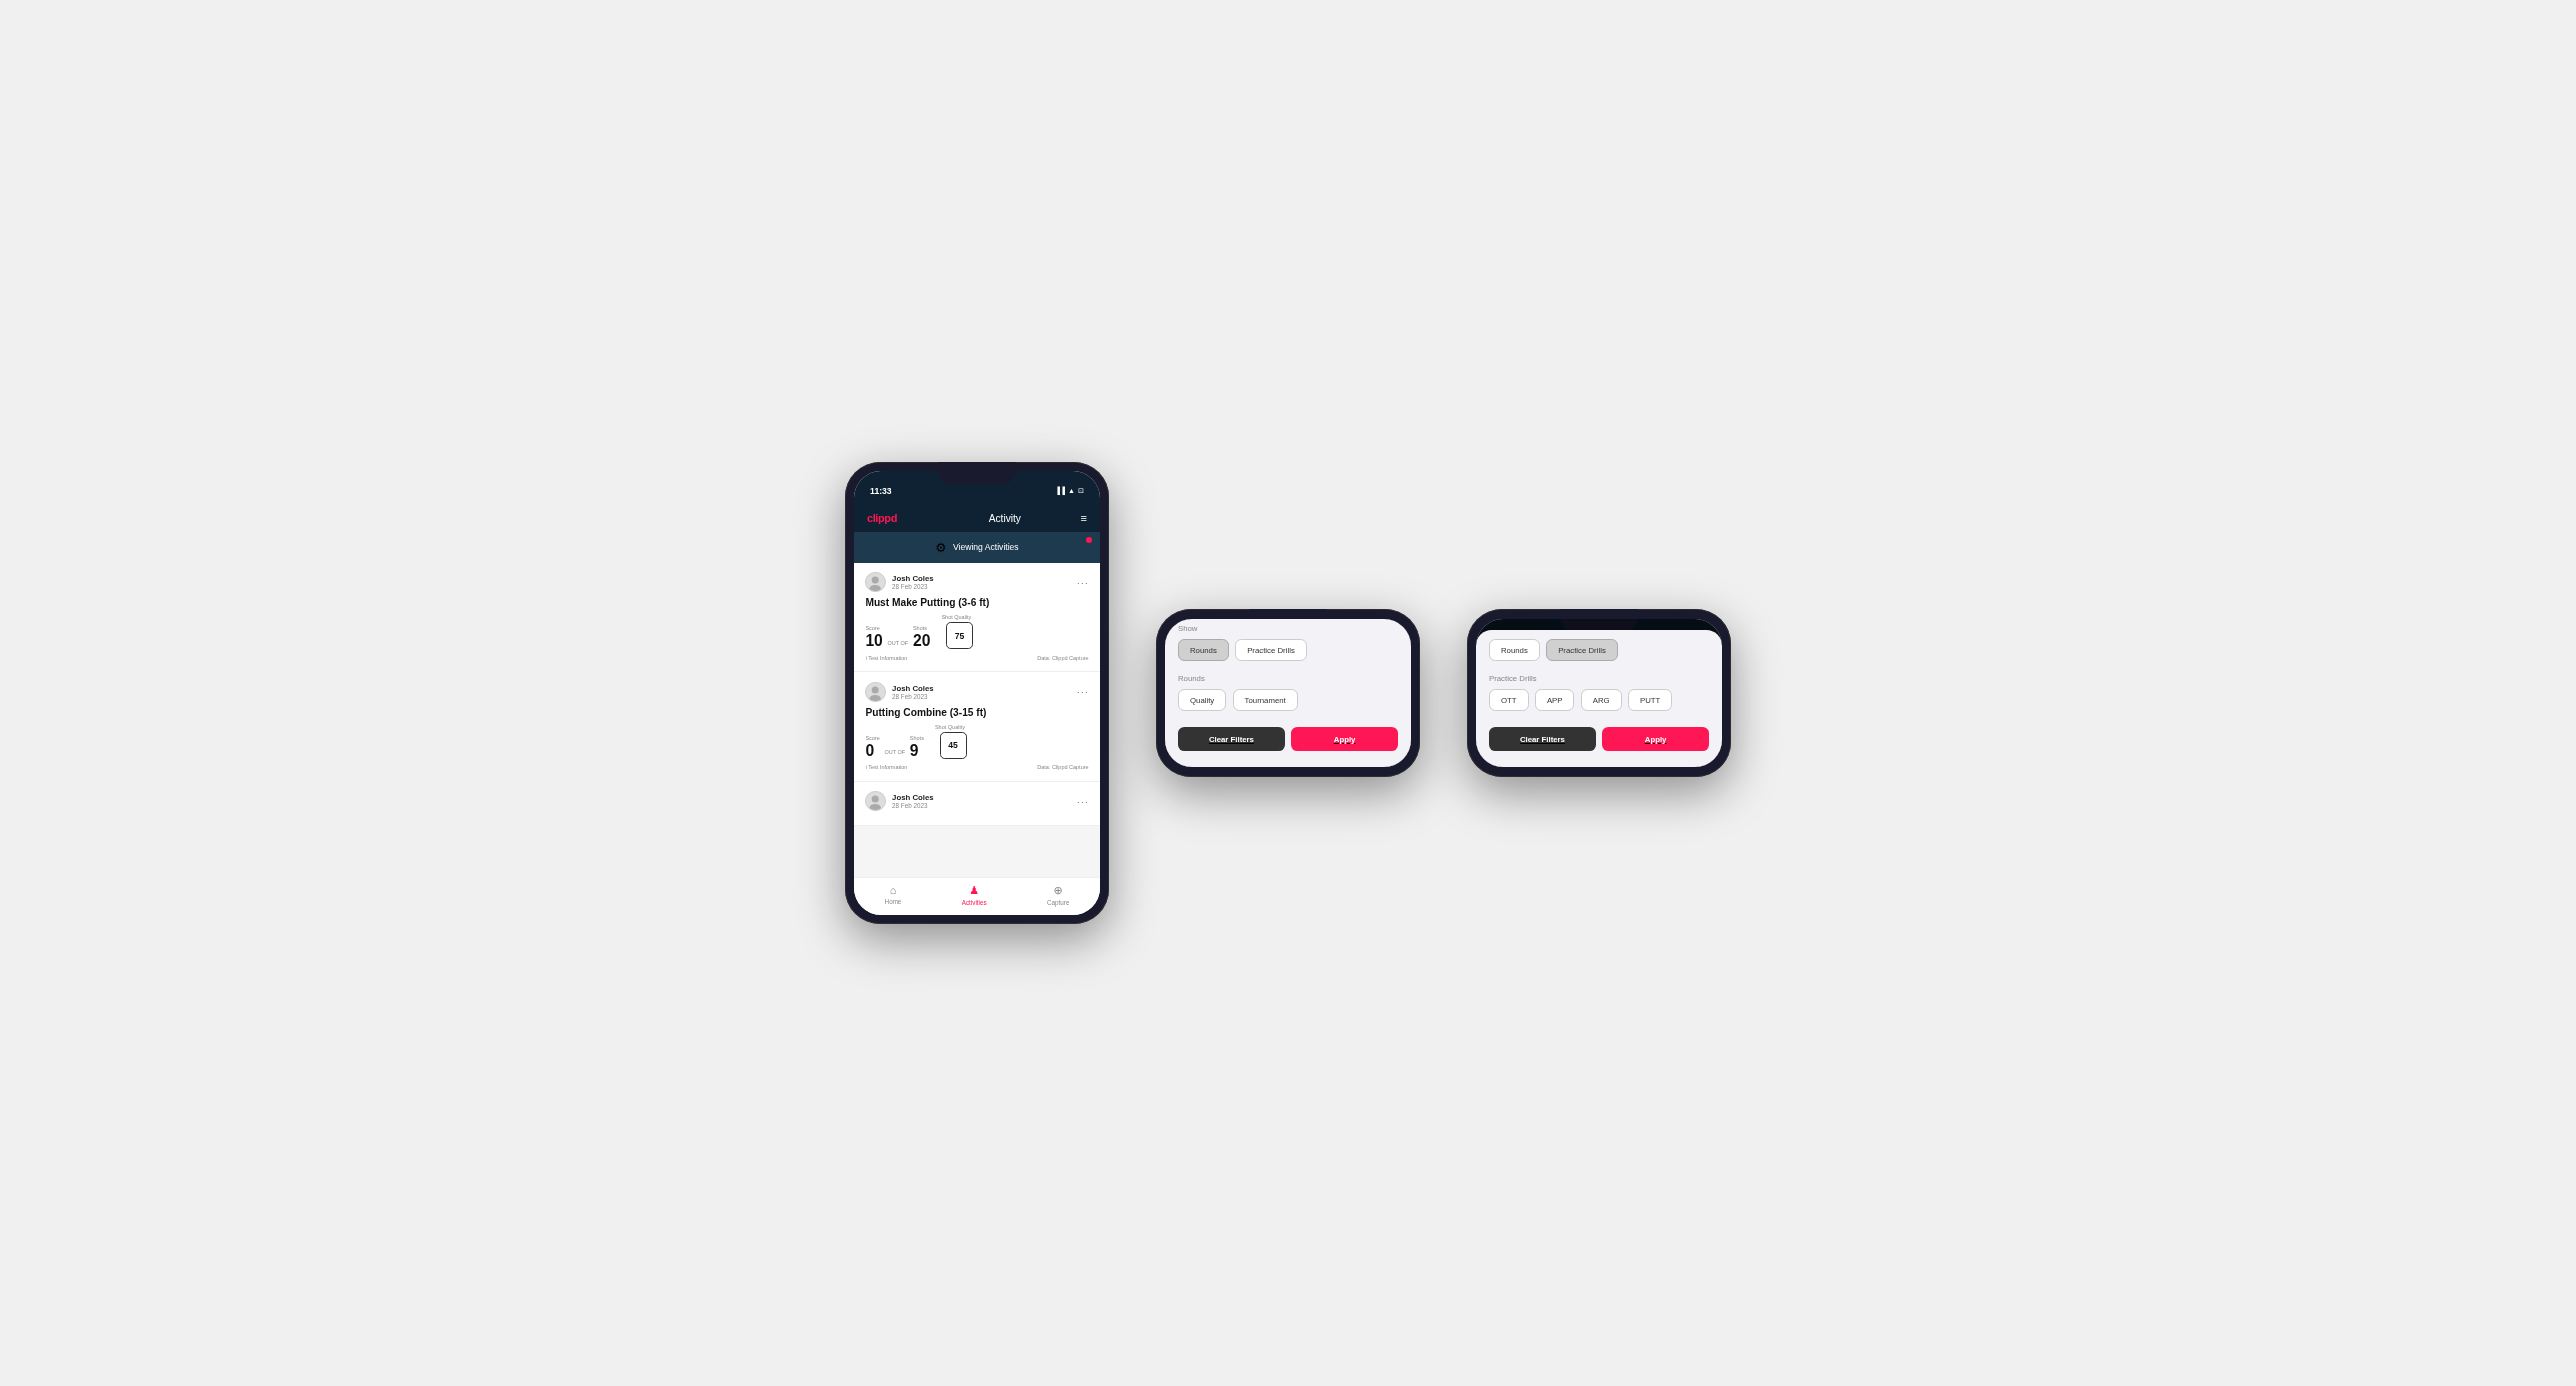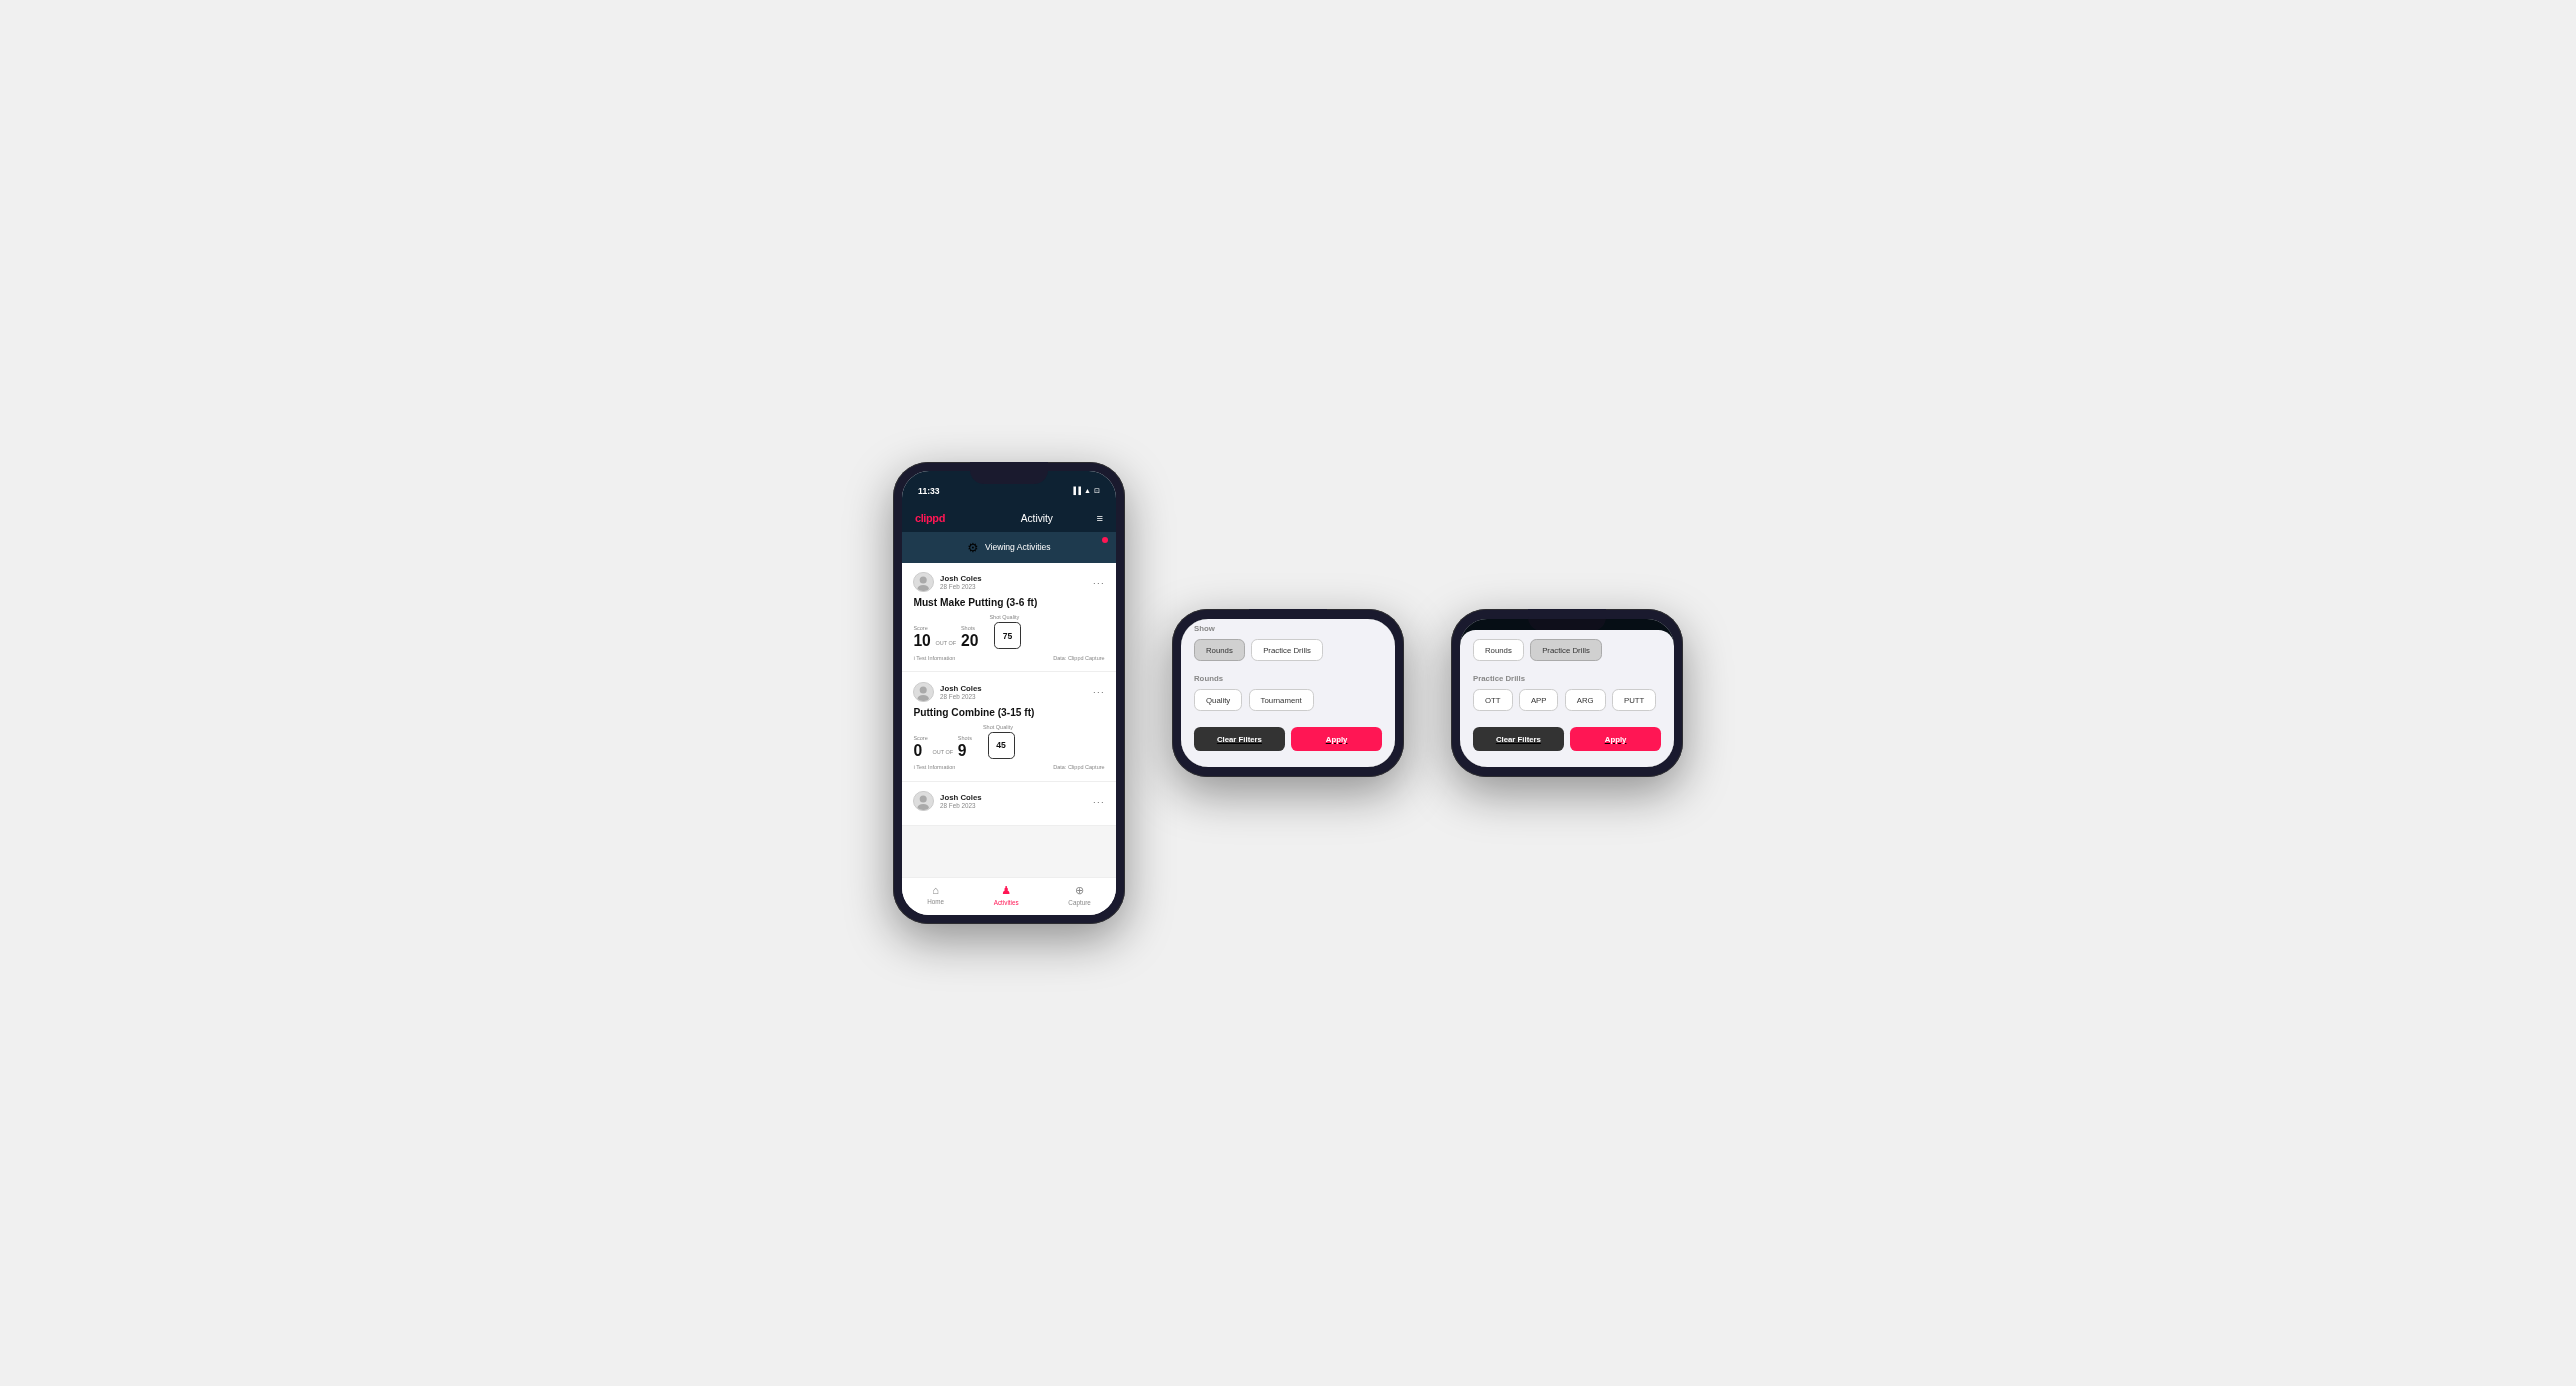--- a/index.html
+++ b/index.html
@@ -13,21 +13,21 @@
     }
     .scene {
       display: flex;
       gap: 47px;
       align-items: center;
       padding: 47px;
     }
 
     
     .phone {
-      width: 232px;
+      width: 264px;
       background: #1a1a2e;
       border-radius: 35px;
       padding: 9.4px;
       box-shadow: 0 15.7px 47px rgba(0,0,0,0.4), inset 0 0 0 0.8px #333;
       position: relative;
     }
     .phone-inner {
       background: #fff;
       border-radius: 27px;
       overflow: hidden;
@@ -273,21 +273,21 @@
     }
     .filter-sheet {
       background: #f2f2f7;
       border-radius: 15.7px 15.7px 27px 27px;
       padding: 9.4px 12.6px 15.7px;
     }
     .filter-section-label {
       font-size: 7.8px;
       color: #888;
       margin-bottom: 6.3px;
-      font-weight: 700;
+      font-weight: 400;
     }
     .filter-buttons {
       display: flex;
       gap: 6.3px;
       margin-bottom: 12.6px;
       flex-wrap: wrap;
     }
     .filter-btn {
       padding: 5.5px 11px;
       border-radius: 6.3px;

